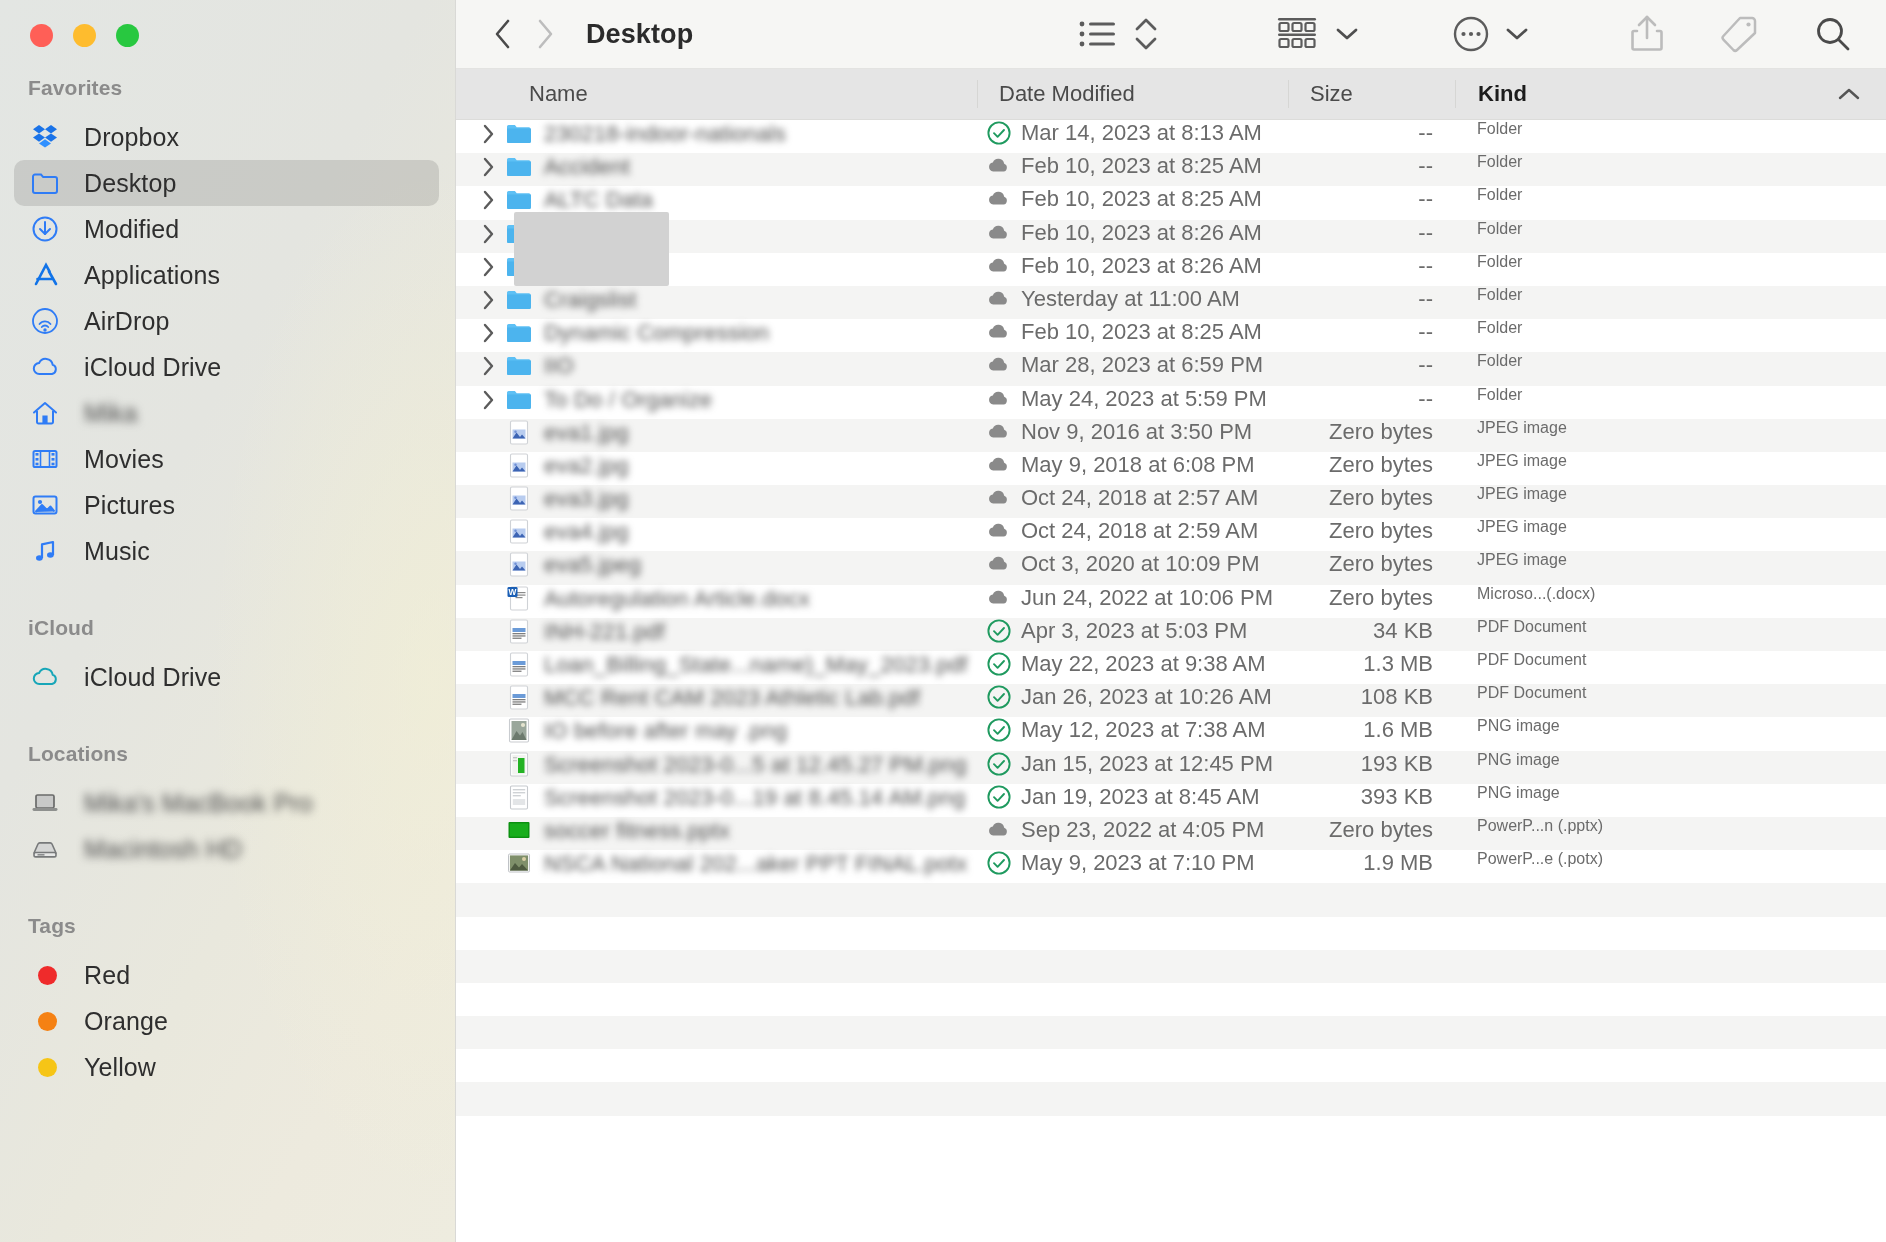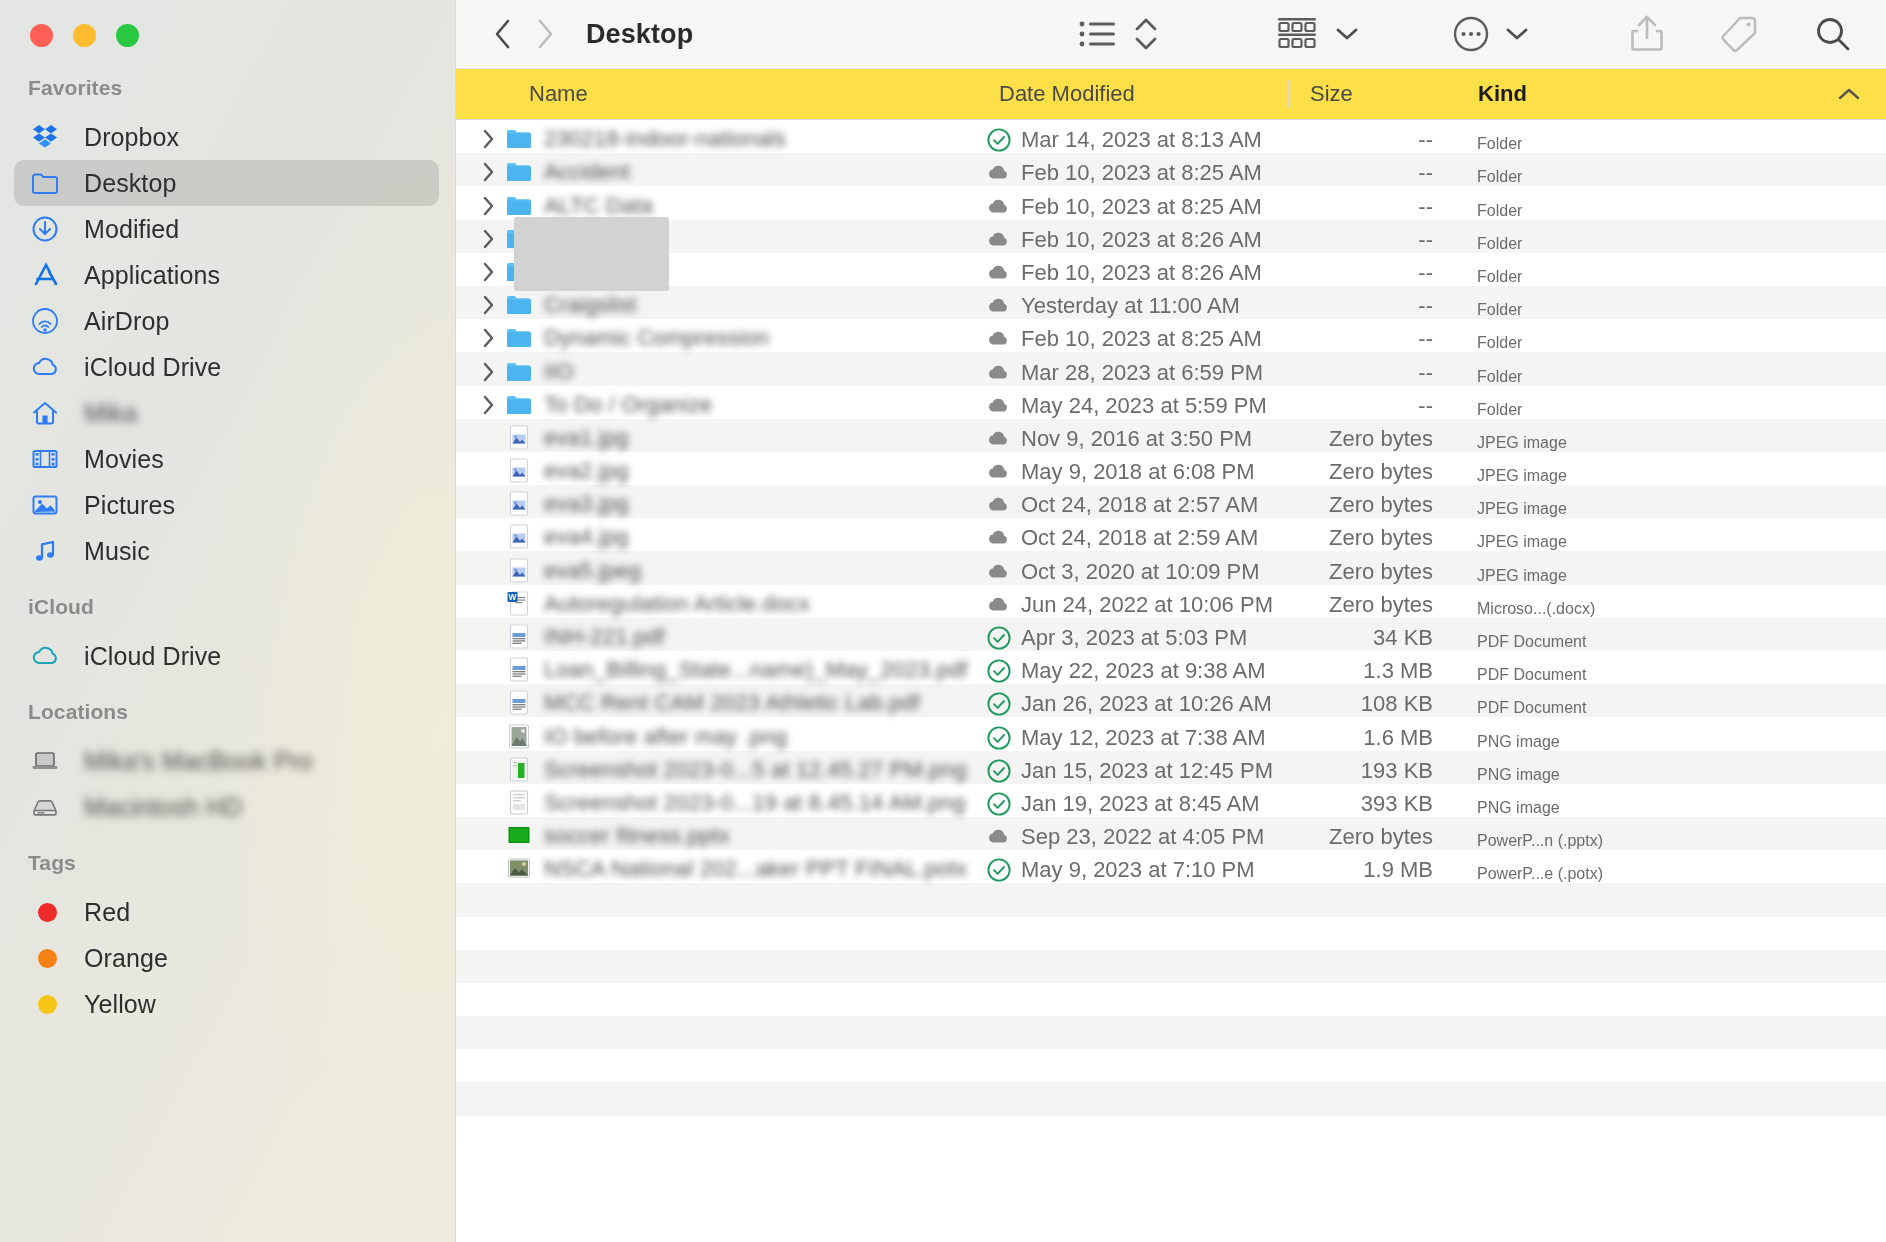--- a/index.html
+++ b/index.html
@@ -45,21 +45,21 @@
 
   .sb-scroll { position: relative; z-index: 3; padding-top: 76px; }
   .sb-header {
     font-size: 21px;
     font-weight: 700;
     color: #8b8b8b;
     padding: 0 0 0 28px;
     margin-bottom: 14px;
     letter-spacing: .1px;
   }
-  .sb-section + .sb-section { margin-top: 21px; }
+  .sb-section + .sb-section { margin-top: 42px; }
   .sb-item {
     display: flex; align-items: center;
     height: 46px;
     margin: 0 16px 0 14px;
     padding-left: 16px;
     border-radius: 10px;
     gap: 24px;
     cursor: default;
   }
   .sb-item.selected { background: rgba(0,0,0,0.115); }
@@ -111,21 +111,21 @@
     letter-spacing: .1px;
   }
   .tb-spacer { flex: 1 1 auto; }
   .tb-group { display: flex; align-items: center; }
   .chev-sm { margin-left: 4px; color: #4f4f4f; }
 
   
   #colhead {
     position: relative;
     height: 52px; flex: 0 0 52px;
-    background: #fde047;
+    background: #e5e5e5;
     border-top: 1px solid #e3e3e1;
     border-bottom: 1px solid #dcdcda;
     display: flex; 
   }
   .ch {
     position: relative;
     height: 100%;
     display: flex; align-items: center;
     font-size: 22px;
     color: #4a4a4a;
@@ -146,21 +146,21 @@
     color: #555;
   }
 
   
   #filelist {
     flex: 1 1 auto;
     overflow: hidden;
     position: relative;
   }
   .row {
-    display: flex; align-items: flex-end;
+    display: flex; align-items: flex-start;
     height: 33.2px;
     cursor: default;
   }
   .row.alt { background: #f4f4f3; }
   .c-name {
     flex: 0 0 521px;
     display: flex; align-items: center;
     padding-left: 22px;
     min-width: 0;
     position: relative;

